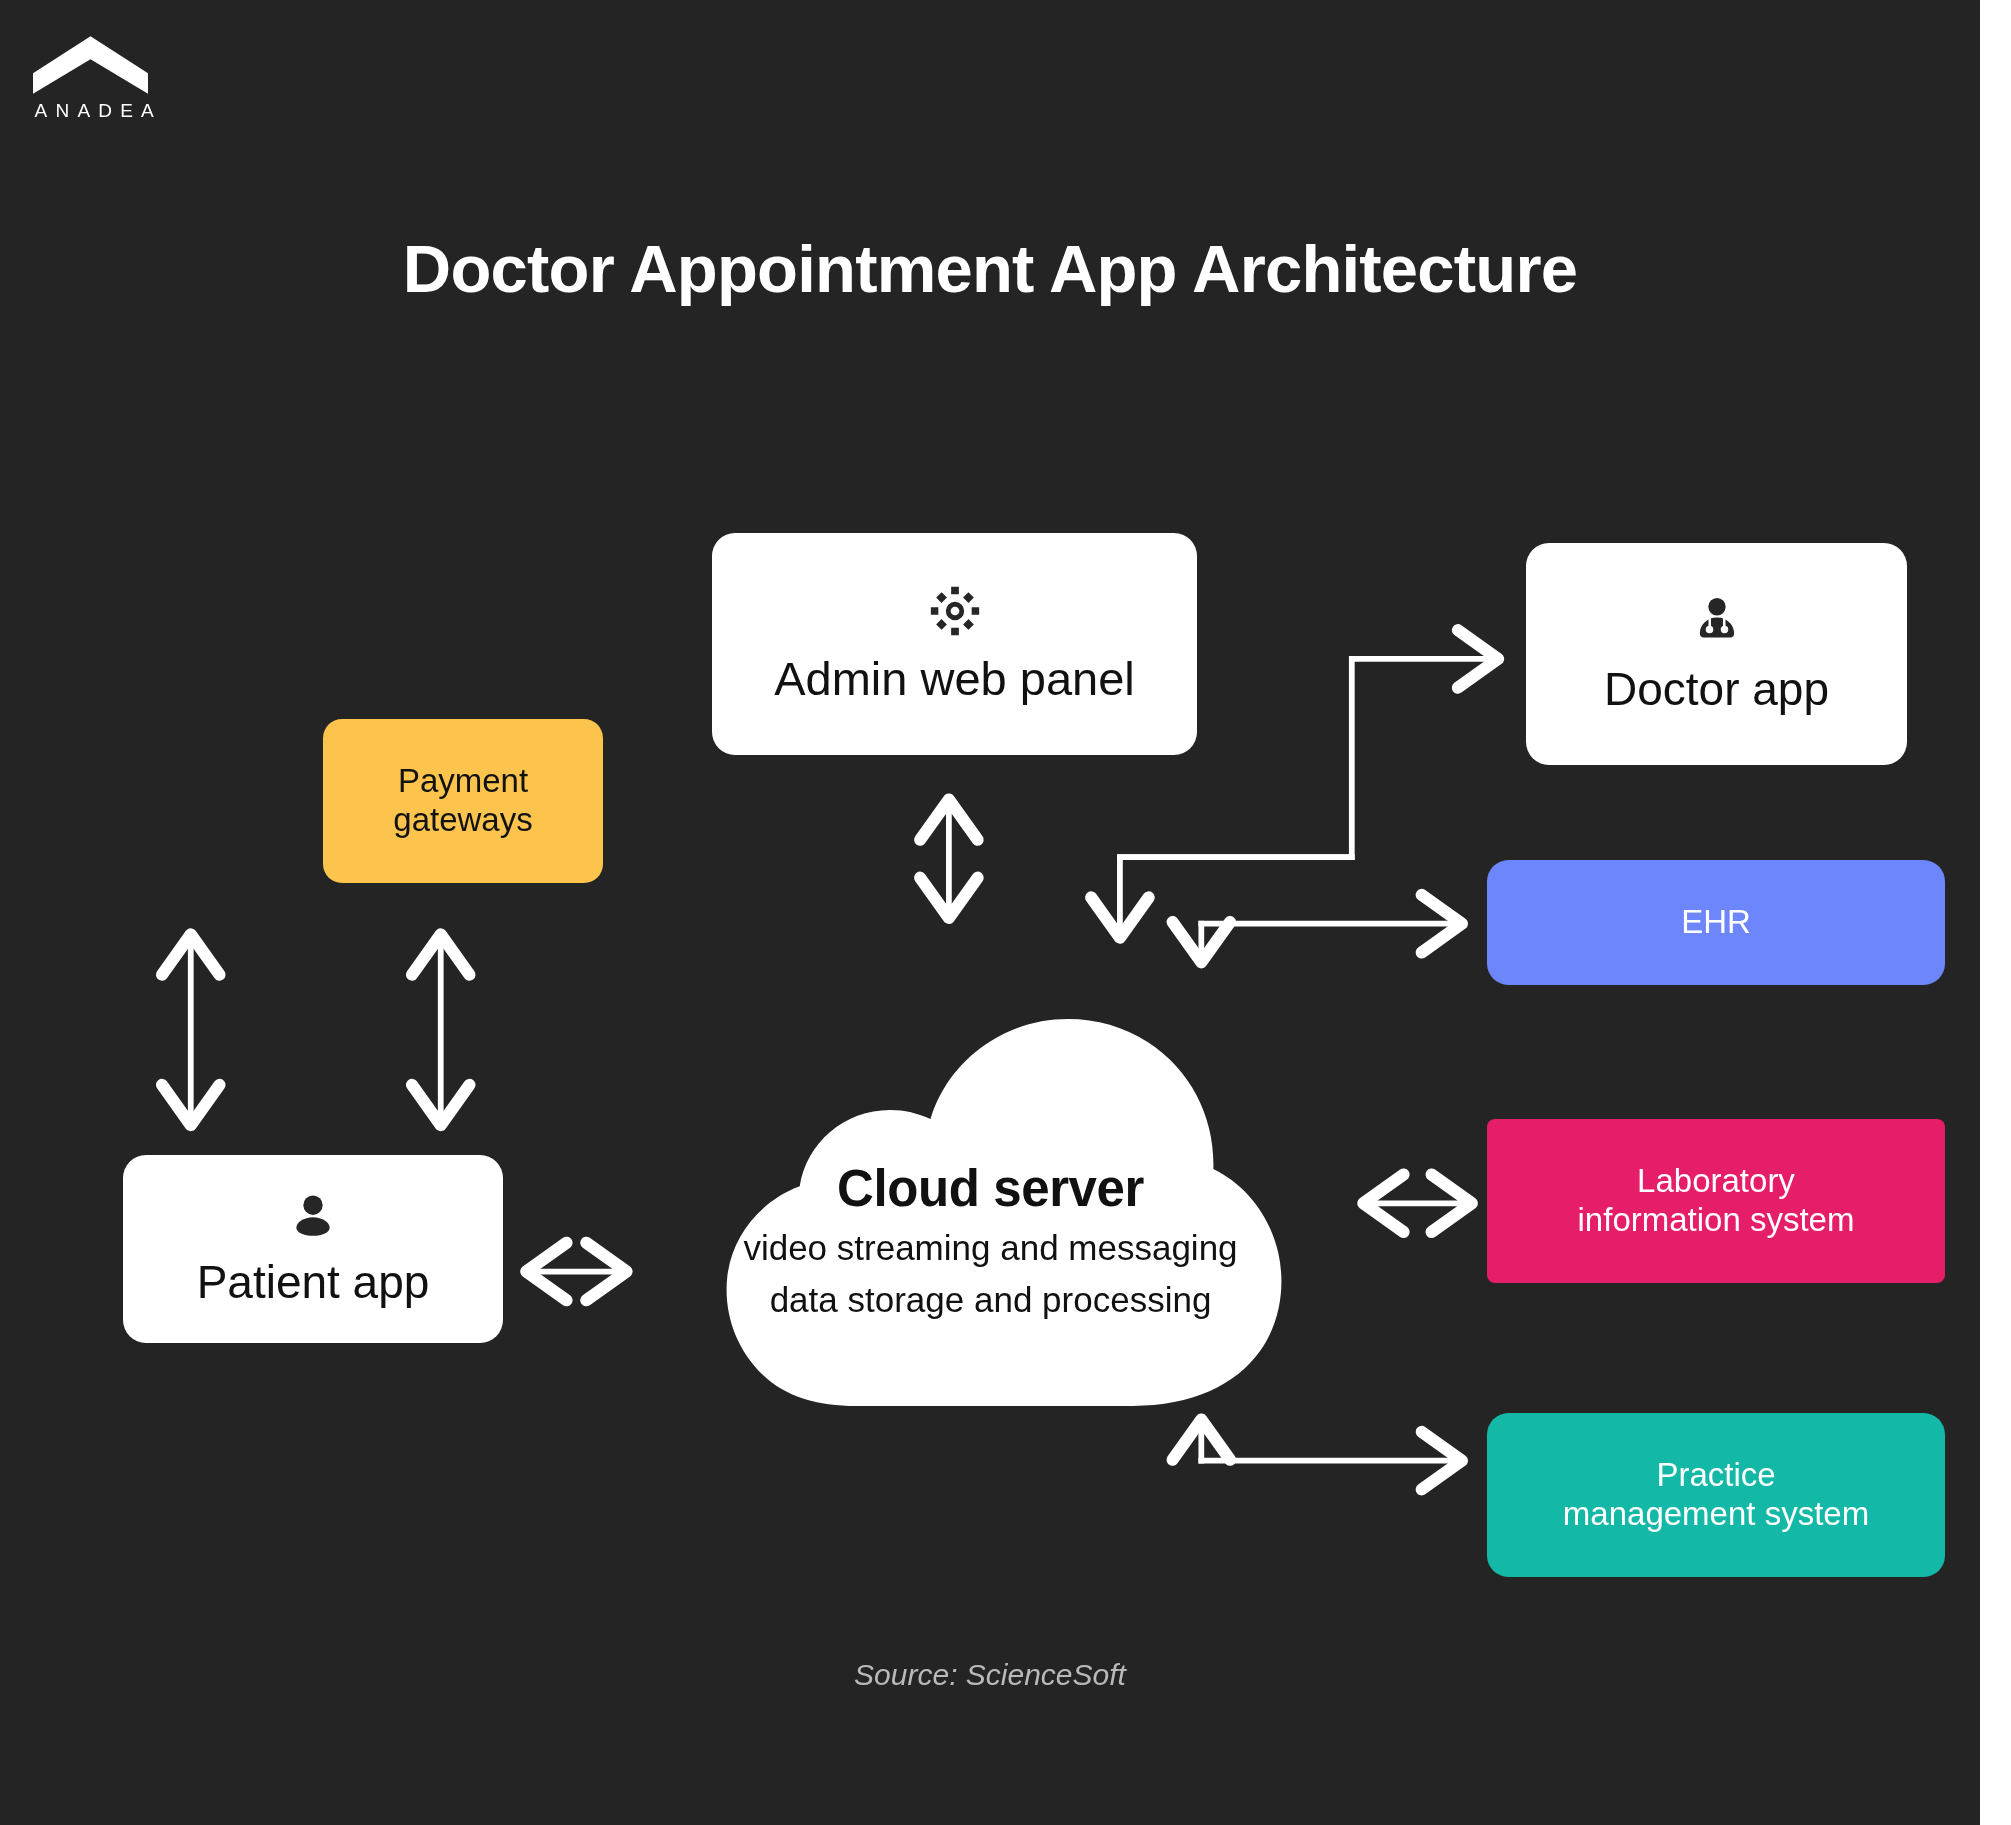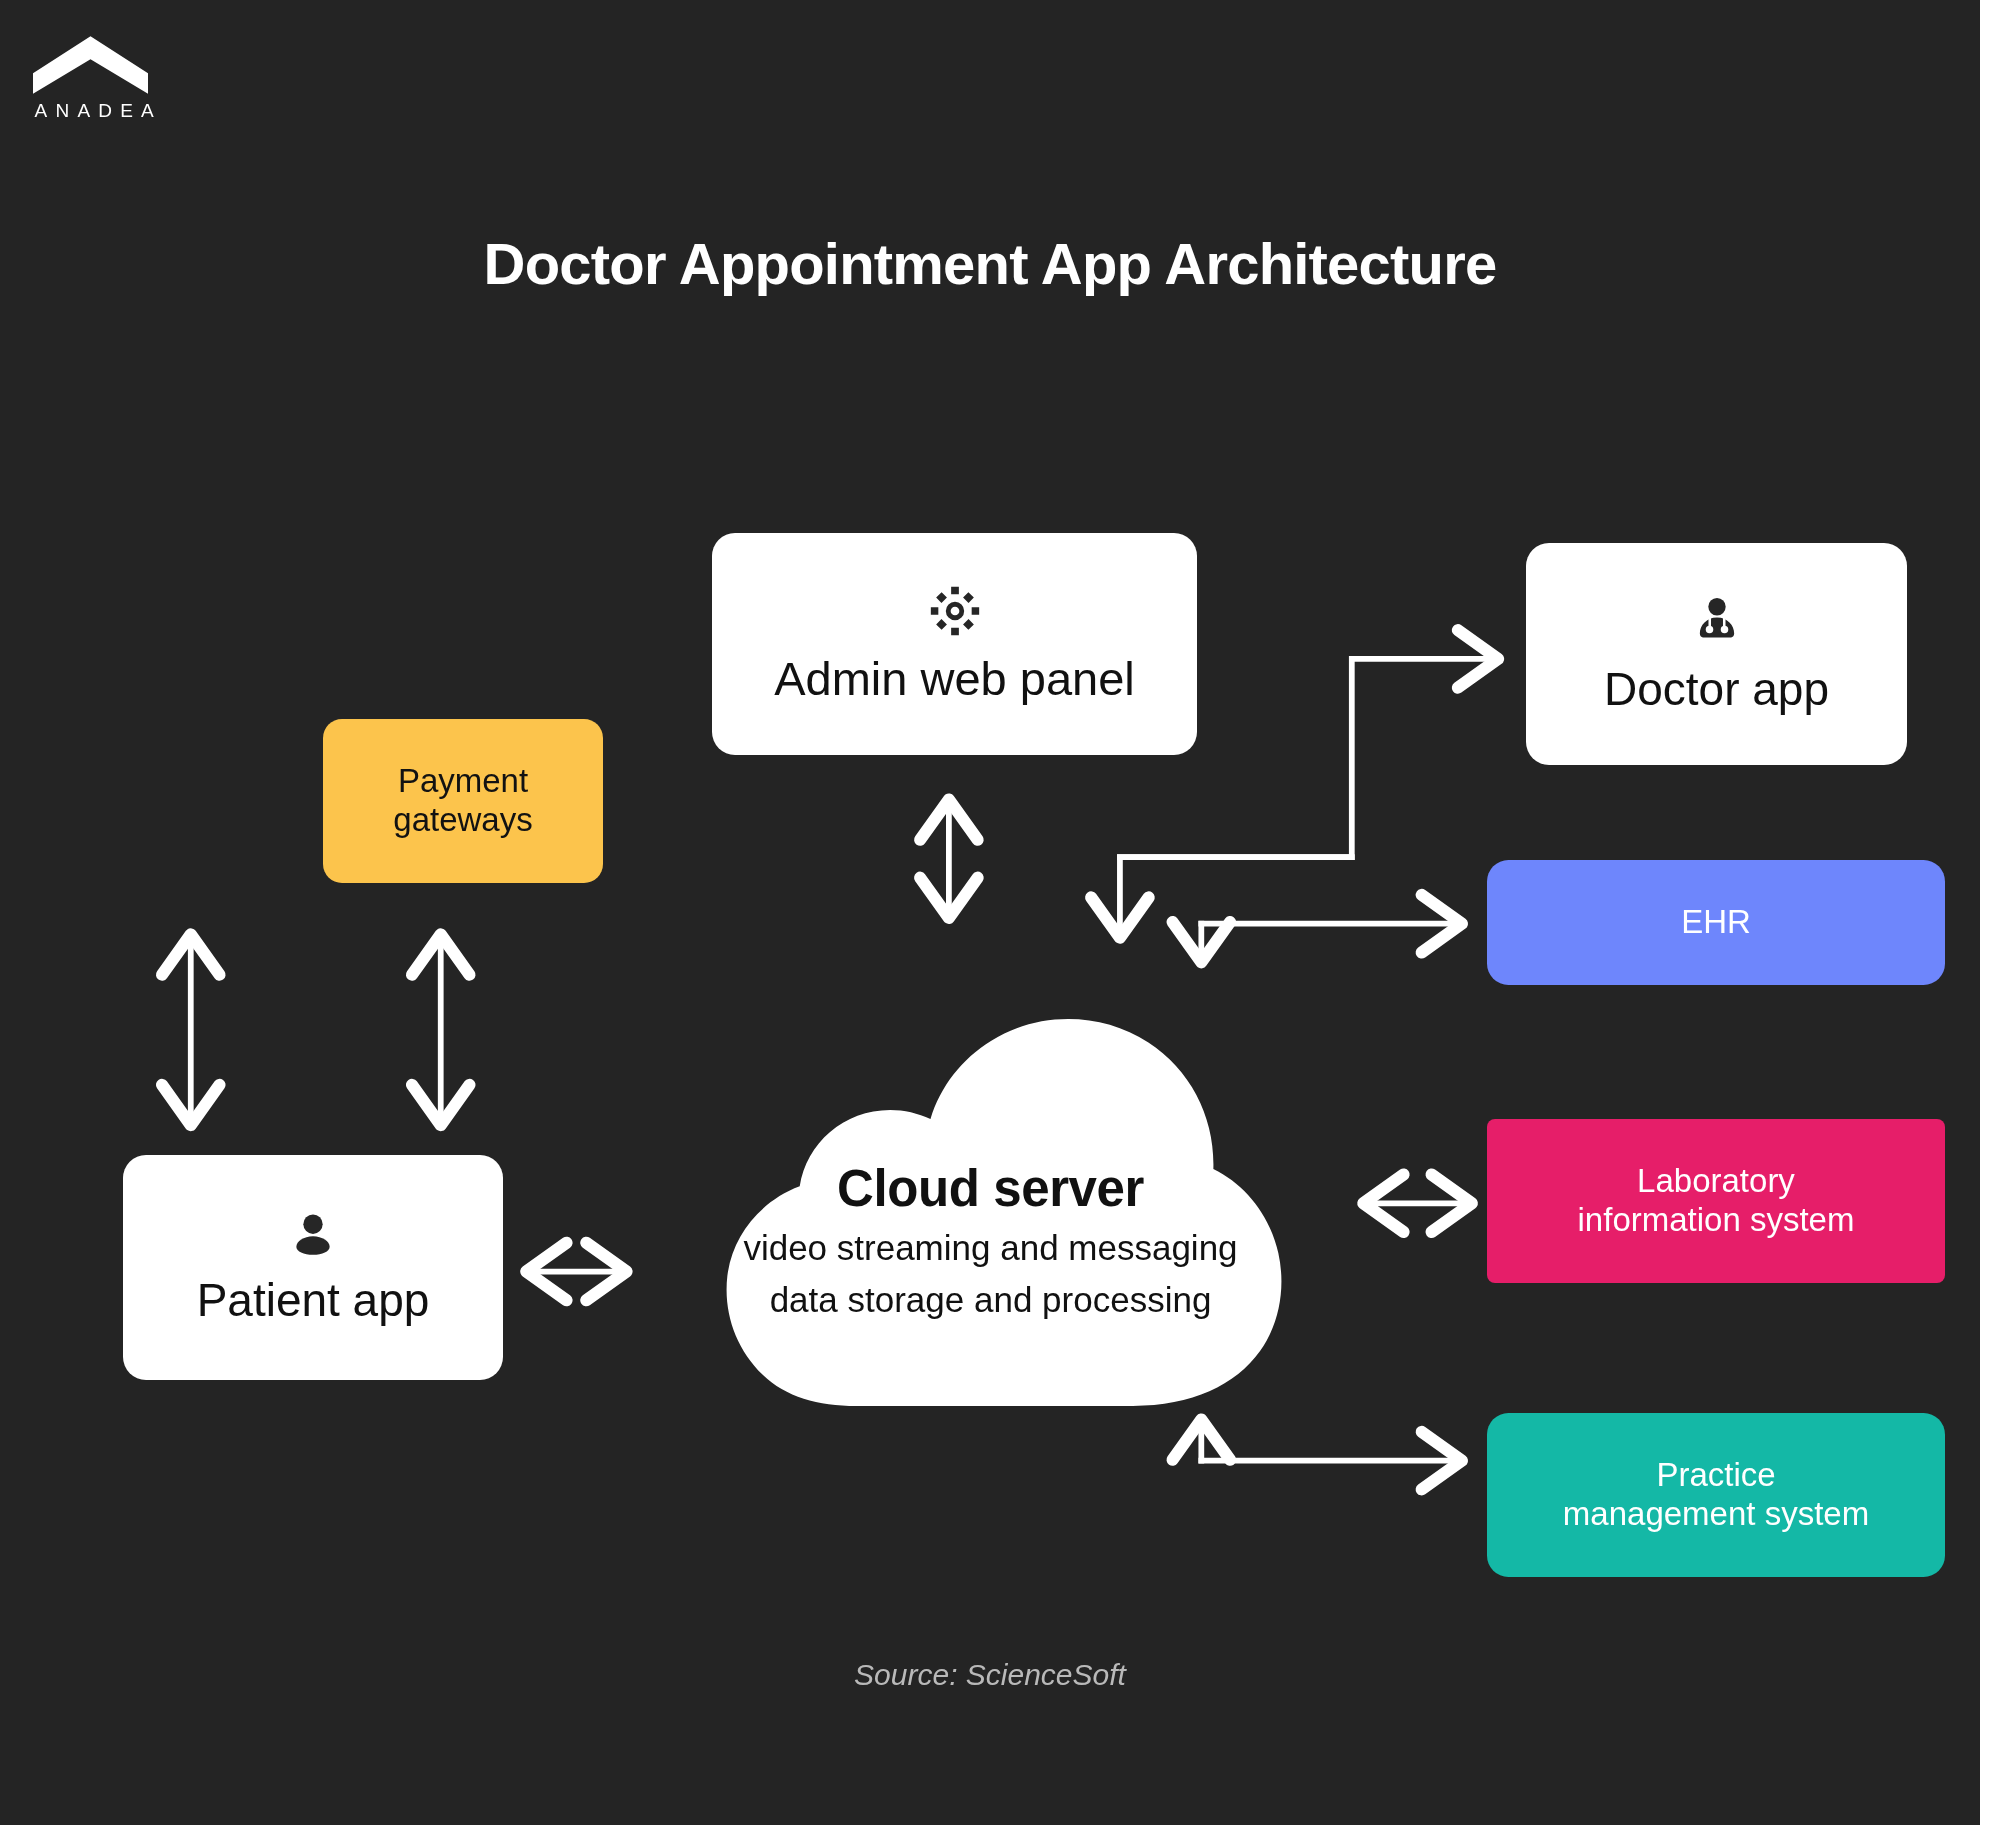--- a/index.html
+++ b/index.html
@@ -48,21 +48,21 @@
     font-weight: 500;
   }
   
   .title {
     position: absolute;
     left: 0;
     top: 230px;
     width: 1980px;
     text-align: center;
     color: #ffffff;
-    font-size: 58px;
+    font-size: 67px;
     font-weight: bold;
     letter-spacing: -0.8px;
   }
   
   .node {
     position: absolute;
     box-sizing: border-box;
     border-radius: 23px;
     display: flex;
     flex-direction: column;
@@ -84,21 +84,21 @@
     left: 33px; top: 719px; width: 284px; height: 164px;
     background: #FCC44C; color: #121212;
     font-size: 33px; border-radius: 21.4px;
   }
   #node-payment {
     left: 323px; top: 719px; width: 280px; height: 164px;
     background: #FCC44C; color: #121212;
     font-size: 33px; border-radius: 19px;
   }
   #node-patient {
-    left: 123px; top: 1155px; width: 380px; height: 225px;
+    left: 123px; top: 1155px; width: 380px; height: 188px;
     font-size: 46px; font-weight: 500;
   }
   #node-admin {
     left: 712px; top: 533px; width: 485px; height: 222px;
     font-size: 47px; font-weight: 500; text-align: center;
   }
   #node-doctor {
     left: 1526px; top: 543px; width: 381px; height: 222px;
     font-size: 46px; font-weight: 500;
   }

